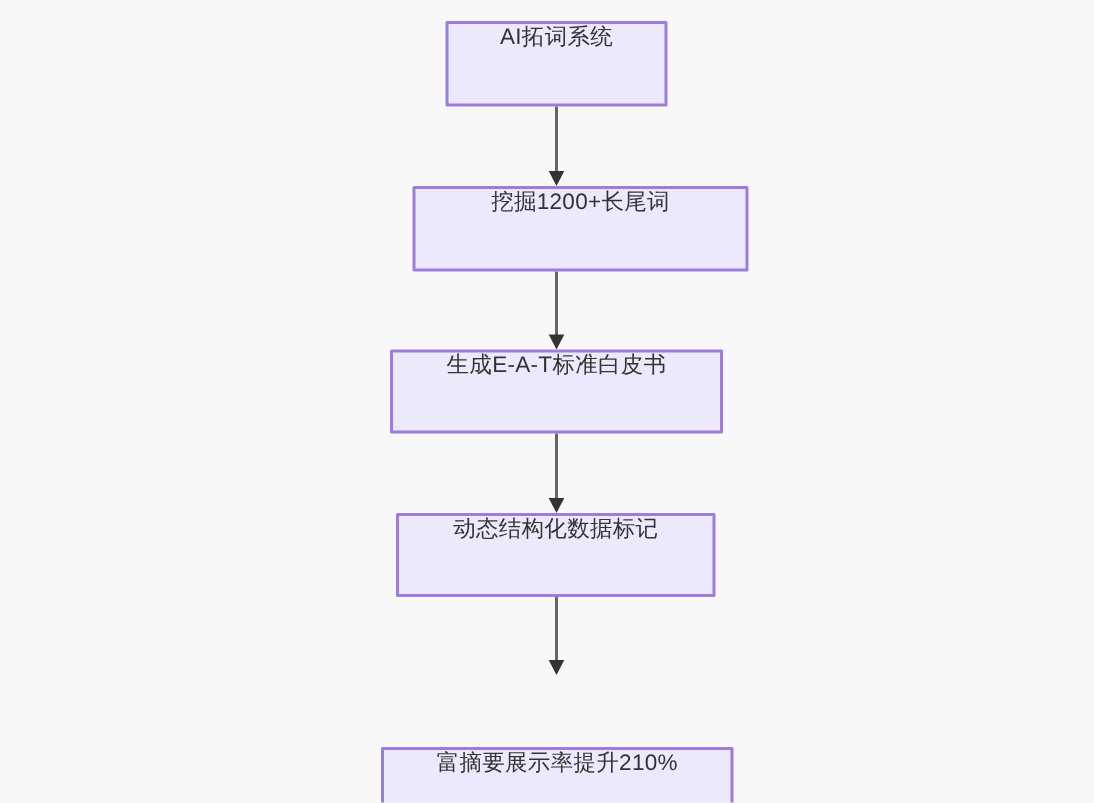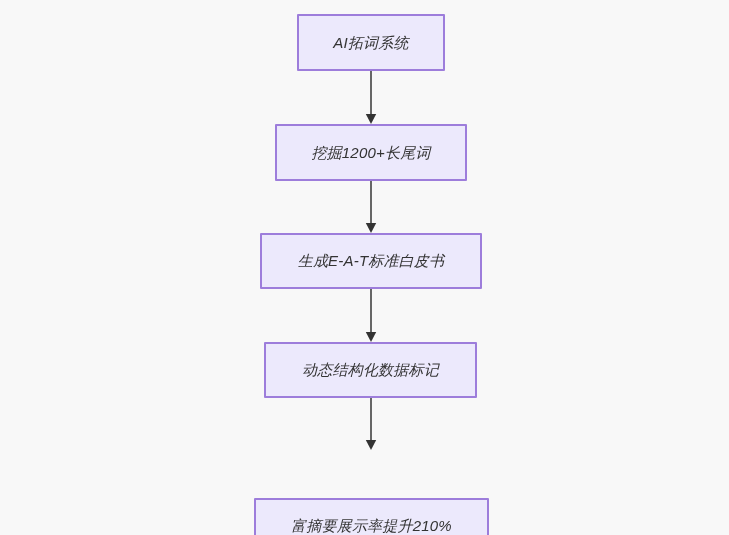--- a/index.html
+++ b/index.html
@@ -18,28 +18,27 @@
     width: 729px;
     height: 535px;
   }
   .node {
     position: absolute;
     box-sizing: border-box;
     background: #ece9fc;
     border: 2px solid #9d7ddb;
     border-radius: 1px;
     display: flex;
-    align-items: center;
+    align-items: flex-start;
     justify-content: center;
     color: #333333;
     font-size: 15px;
     line-height: 1.2;
     letter-spacing: 0.2px;
     white-space: nowrap;
-    font-style: italic;
   }
   .node-label {
     display: block;
   }
   .connector {
     position: absolute;
     width: 14px;
   }
   .connector svg {
     display: block;
@@ -76,21 +75,21 @@
     <svg width="14" height="52" viewBox="0 0 14 52">
       <line x1="7" y1="0" x2="7" y2="44" stroke="#666666" stroke-width="2"></line>
       <polygon points="7,52 1.8,42 12.2,42" fill="#333333"></polygon>
     </svg>
   </div>
 
   <div class="node" style="left: 297px; top: 14px; width: 148px; height: 57px; background: rgb(236, 233, 252); border-color: rgb(157, 125, 219); color: rgb(51, 51, 51);">
     <span class="node-label">AI拓词系统</span>
   </div>
 
-  <div class="node" style="left: 275px; top: 124px; width: 192px; height: 57px; background: rgb(236, 233, 252); border-color: rgb(157, 125, 219); color: rgb(51, 51, 51);">
+  <div class="node" style="left: 275px; top: 124px; width: 224px; height: 57px; background: rgb(236, 233, 252); border-color: rgb(157, 125, 219); color: rgb(51, 51, 51);">
     <span class="node-label">挖掘1200+长尾词</span>
   </div>
 
   <div class="node" style="left: 260px; top: 233px; width: 222px; height: 56px; background: rgb(236, 233, 252); border-color: rgb(157, 125, 219); color: rgb(51, 51, 51);">
     <span class="node-label">生成E-A-T标准白皮书</span>
   </div>
 
   <div class="node" style="left: 264px; top: 342px; width: 213px; height: 56px; background: rgb(236, 233, 252); border-color: rgb(157, 125, 219); color: rgb(51, 51, 51);">
     <span class="node-label">动态结构化数据标记</span>
   </div>

